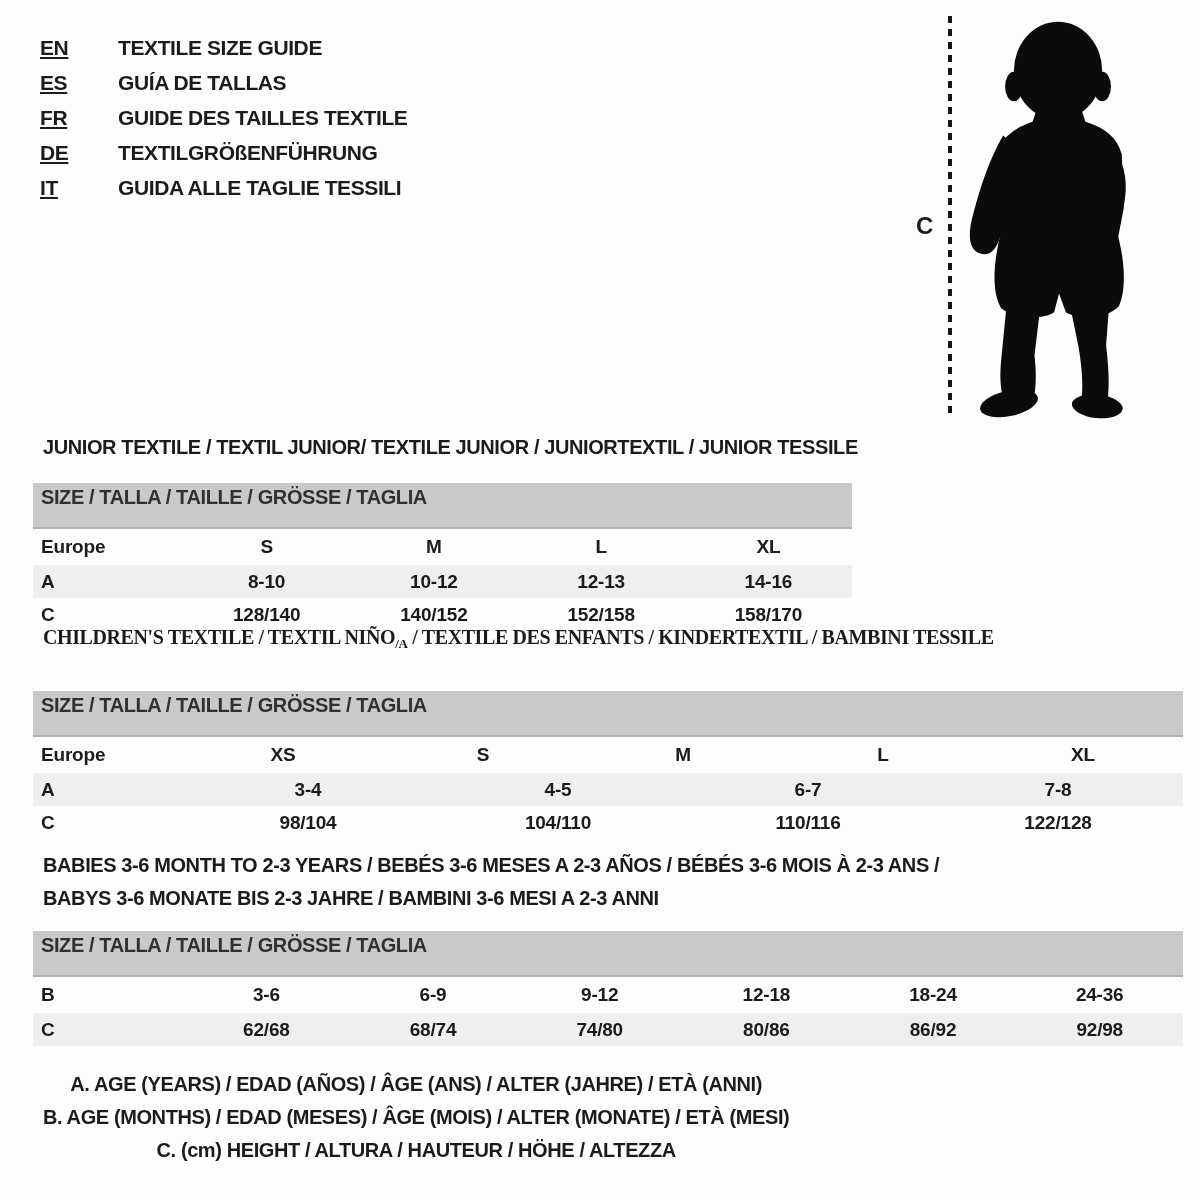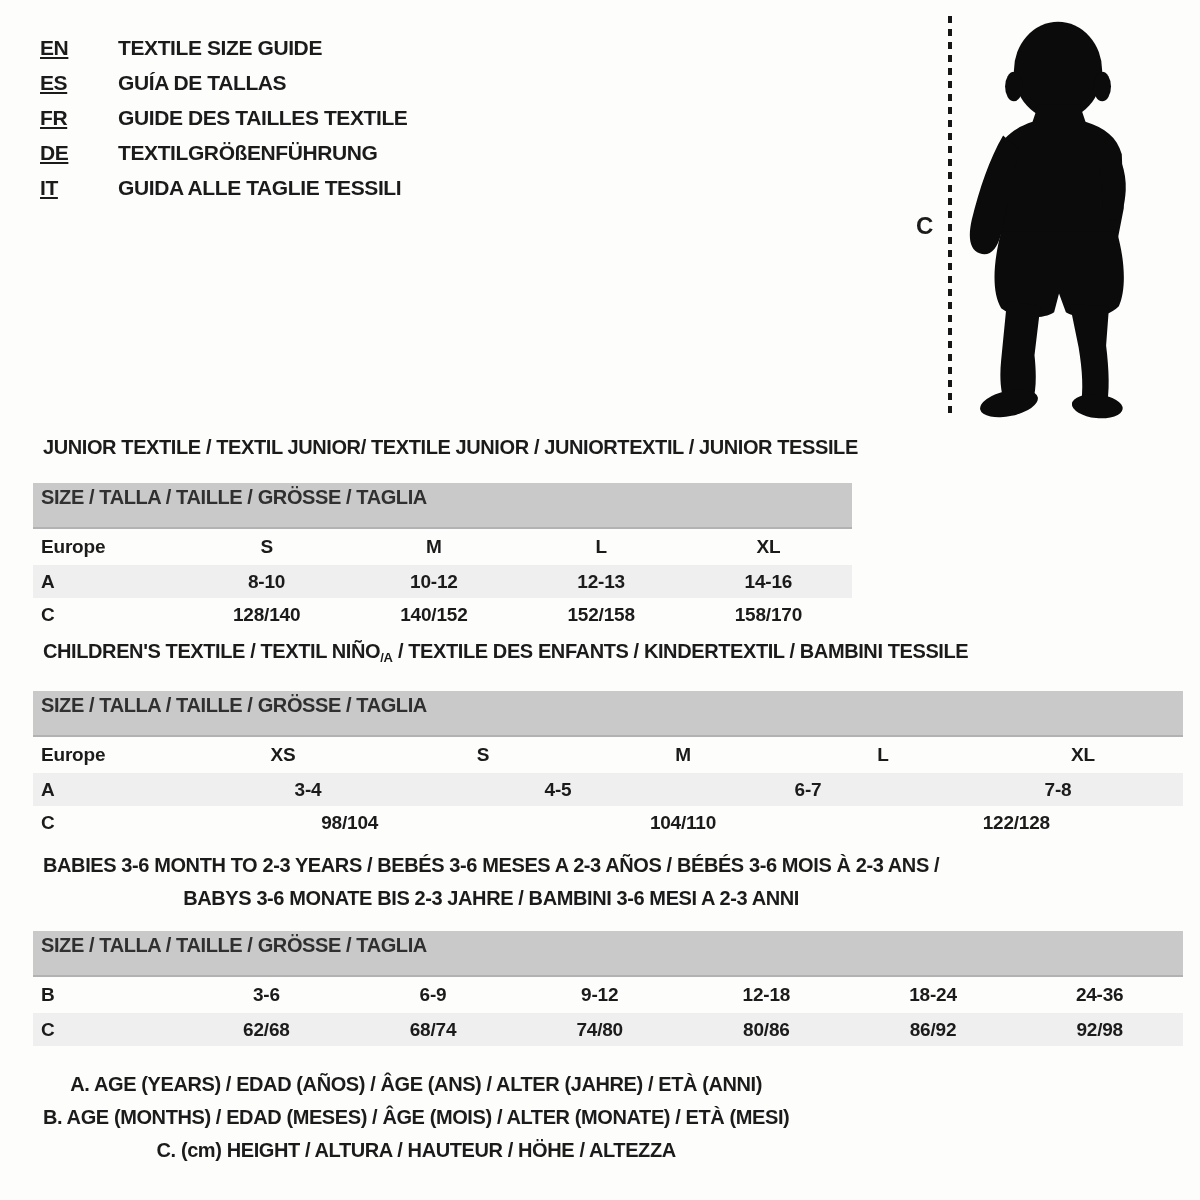--- a/index.html
+++ b/index.html
@@ -29,21 +29,21 @@
 
   
   .measure-line {
     left: 948px; top: 16px; width: 4px; height: 402px;
     background: repeating-linear-gradient(to bottom, #161616 0 7px, transparent 7px 13px);
   }
   .measure-label { left: 916px; top: 212px; font-weight: 700; font-size: 24px; }
   .silhouette { left: 952px; top: 12px; }
 
   
-  .section-title { font-weight: 700; font-size: 20px; letter-spacing: -0.4px; line-height: 24px; white-space: nowrap; text-align: center; }
+  .section-title { font-weight: 700; font-size: 20px; letter-spacing: -0.4px; line-height: 24px; white-space: nowrap; }
   .two-line .line { line-height: 33px; }
   .sub-small { font-size: 13px; vertical-align: -4px; letter-spacing: -0.2px; }
 
   
   .size-table { position: absolute; }
   .size-bar {
     height: 46px; line-height: 29px;
     background: var(--size-bar-bg);
     border-bottom: 2px solid var(--size-bar-border);
     padding-left: 8px;
@@ -121,21 +121,21 @@
   </div>
   <div class="trow">
     <span class="tlabel">C</span>
     <span class="tcell">128/140</span>
     <span class="tcell">140/152</span>
     <span class="tcell">152/158</span>
     <span class="tcell">158/170</span>
   </div>
 </div>
 
-<div class="abs section-title" style="left:43px; top:639px;">
+<div class="abs section-title" style="left:43px; top:625px;font-family:Liberation Serif, serif;">
   <span>CHILDREN'S TEXTILE / TEXTIL NIÑO</span><span class="sub-small">/A</span><span> / TEXTILE DES ENFANTS / KINDERTEXTIL / BAMBINI TESSILE</span>
 </div>
 <div class="size-table" style="left:33px; top:691px; width:1150px;">
   <div class="size-bar">SIZE / TALLA / TAILLE / GRÖSSE / TAGLIA</div>
   <div class="trow tall">
     <span class="tlabel">Europe</span>
     <span class="tcell">XS</span>
     <span class="tcell">S</span>
     <span class="tcell">M</span>
     <span class="tcell">L</span>
@@ -145,20 +145,21 @@
     <span class="tlabel">A</span>
     <span class="tcell">3-4</span>
     <span class="tcell">4-5</span>
     <span class="tcell">6-7</span>
     <span class="tcell">7-8</span>
   </div>
   <div class="trow">
     <span class="tlabel">C</span>
     <span class="tcell">98/104</span>
     <span class="tcell">104/110</span>
+    <span class="tcell">110/116</span>
     <span class="tcell">122/128</span>
   </div>
 </div>
 
 <div class="abs section-title two-line" style="left:43px; top:849px;">
   <div class="line">BABIES 3-6 MONTH TO 2-3 YEARS / BEBÉS 3-6 MESES A 2-3 AÑOS / BÉBÉS 3-6 MOIS À 2-3 ANS /</div>
   <div class="line">BABYS 3-6 MONATE BIS 2-3 JAHRE / BAMBINI 3-6 MESI A 2-3 ANNI</div>
 </div>
 <div class="size-table" style="left:33px; top:931px; width:1150px;">
   <div class="size-bar">SIZE / TALLA / TAILLE / GRÖSSE / TAGLIA</div>

